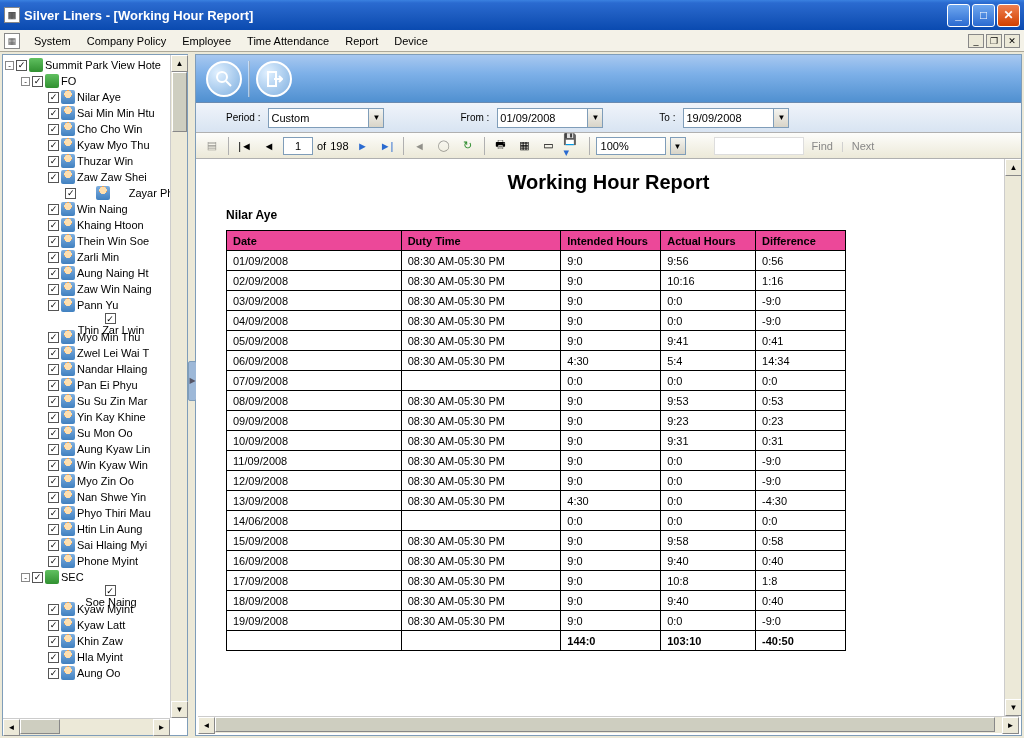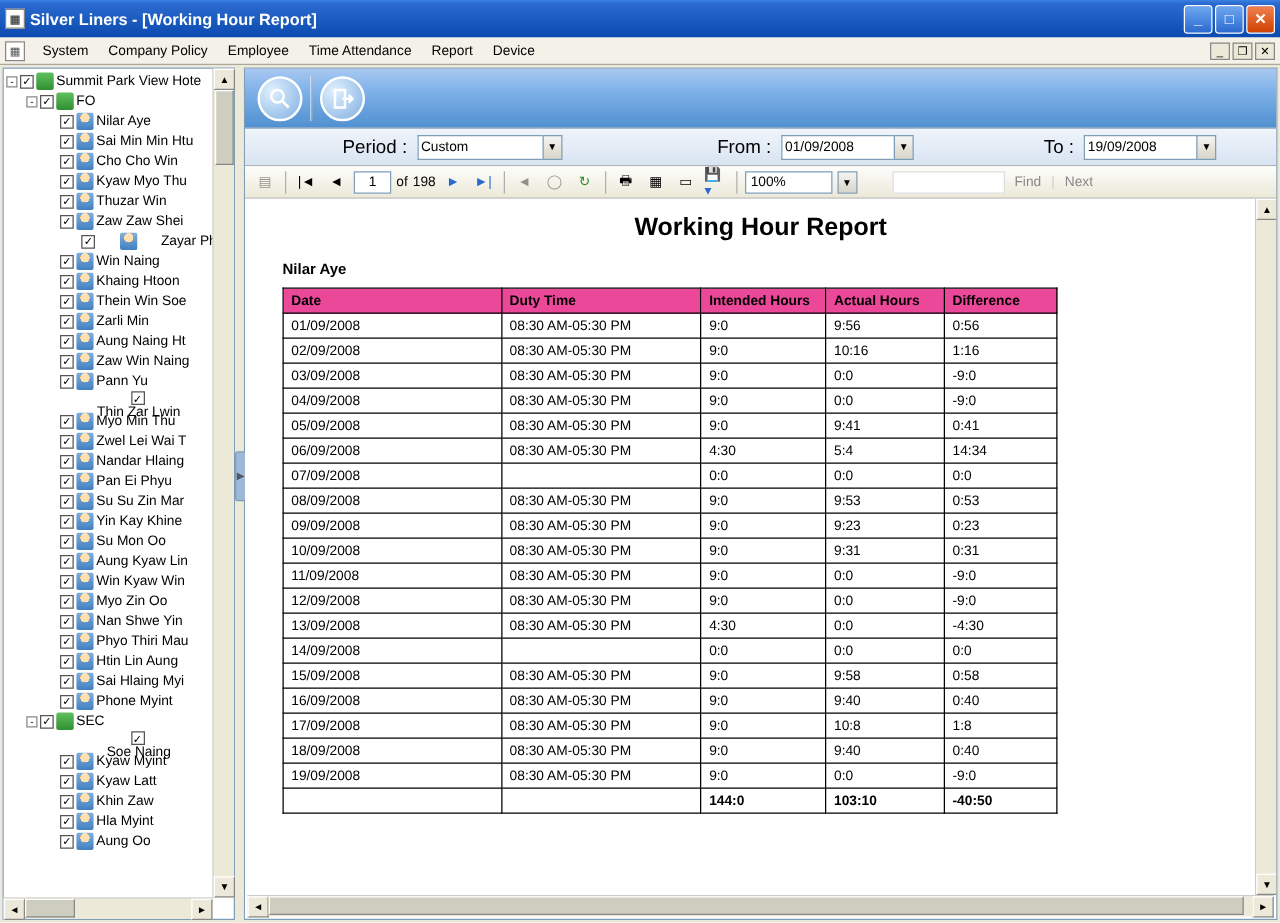--- a/index.html
+++ b/index.html
@@ -41,21 +41,21 @@
 .splitter { width:5px; background:#ece9d8; cursor:ew-resize; position:relative;}
 .splitter-handle { position:absolute; top:45%; left:-2px; width:9px; height:40px; background:#9db8d8; border:1px solid #7f9db9; border-radius:2px; font-size:8px; text-align:center; line-height:38px; color:#556;}
 
 .mainpanel { flex: 1; display: flex; flex-direction: column; border:1px solid #7f9db9; margin:2px 2px 2px 0; background:white; overflow:hidden;}
 
 .ribbon { height: 48px; background: linear-gradient(to bottom, #a8c8f0 0%, #7db0e8 40%, #5090d0 100%); border-bottom:1px solid #6a8ab0; display:flex; align-items:center; padding:4px 10px; gap:6px;}
 .ribbon-btn { width:36px; height:36px; border-radius:50%; background: radial-gradient(circle at 30% 30%, #e0f0ff, #80b0e0); border:2px solid #fff; display:flex;align-items:center;justify-content:center; cursor:pointer; color:#fff; font-size:16px;}
 .ribbon-sep { width:2px; height:36px; background: rgba(255,255,255,0.5); border-right:1px solid rgba(0,0,0,0.2);}
 
 .filterbar { height: 30px; background: linear-gradient(#f0f4fa,#d8e4f2); border-bottom:1px solid #b0b0b0; display:flex; align-items:center; padding: 0 30px; gap:8px;}
-.filterbar label { font-size:15px;margin-left:48px; }
+.filterbar label { font-size:10px; }
 .filterbar select, .filterbar input { font-size:11px; border:1px solid #7f9db9; height:20px; padding:1px 2px; background:white;}
 .dd { display:flex;}
 .dd input { border-right:none;}
 .ddbtn { width:16px; height:20px; border:1px solid #7f9db9; background:linear-gradient(#f4f4f0,#d8d4c8); font-size:8px; text-align:center; line-height:18px; cursor:pointer;}
 
 .toolbar { height: 26px; background: linear-gradient(#fdfdfb,#ece9d8); border-bottom:1px solid #b0b0b0; display:flex; align-items:center; padding:0 6px; gap:4px; font-size:11px;}
 .tbtn { width:20px; height:20px; display:flex;align-items:center;justify-content:center; cursor:pointer; border:1px solid transparent; font-size:11px;}
 .tbtn.disabled { opacity:0.4; cursor:default;}
 .tsep { width:1px; height:18px; background:#b0b0b0; margin:0 2px;}
 .toolbar input[type=text]{ width:30px; height:18px; border:1px solid #7f9db9; text-align:center; font-size:11px;}
@@ -534,21 +534,21 @@
               <td>-9:0</td>
             </tr>
             <tr>
               <td>13/09/2008</td>
               <td>08:30 AM-05:30 PM</td>
               <td>4:30</td>
               <td>0:0</td>
               <td>-4:30</td>
             </tr>
             <tr>
-              <td>14/09/2008</td>
+              <td>14/06/2008</td>
               <td></td>
               <td>0:0</td>
               <td>0:0</td>
               <td>0:0</td>
             </tr>
             <tr>
               <td>15/09/2008</td>
               <td>08:30 AM-05:30 PM</td>
               <td>9:0</td>
               <td>9:58</td>

